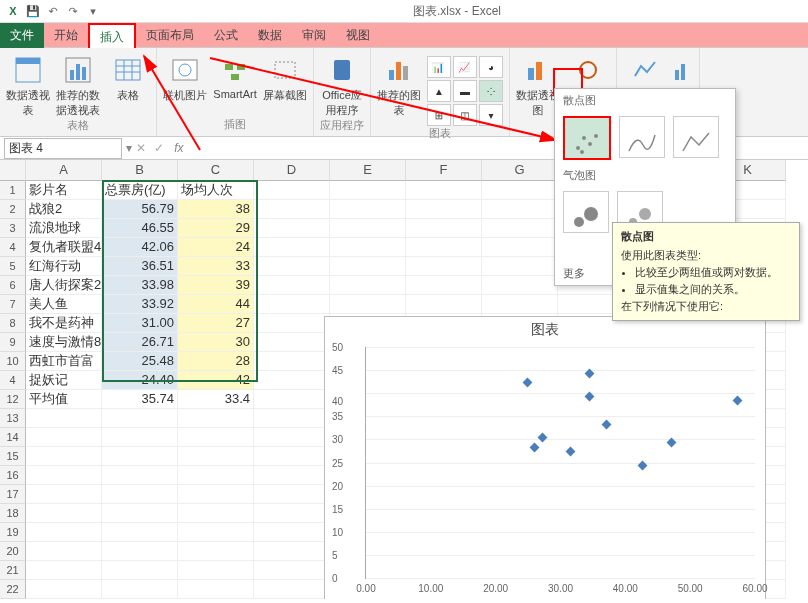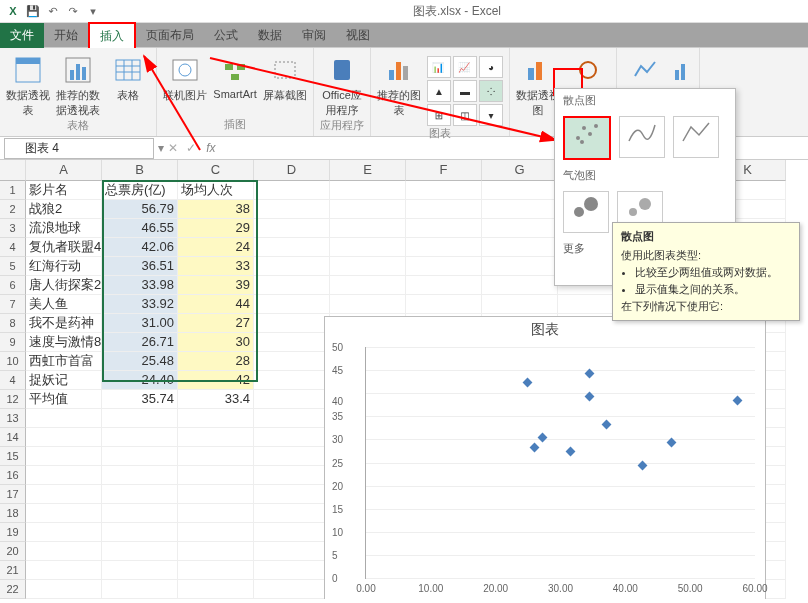--- a/index.html
+++ b/index.html
@@ -1,43 +1,43 @@
 <!DOCTYPE html>
 <html><head>
 <meta charset="utf-8">
 <style>
 body{margin:0;font-family:"Microsoft YaHei","Segoe UI",sans-serif;font-size:12px;color:#333;background:#fff;user-select:none}
 .titlebar{height:22px;background:#fff;display:flex;align-items:center;border-bottom:1px solid #ddd}
 .titlebar .qat{display:flex;gap:2px;padding:0 4px;align-items:center;height:100%}
 .titlebar .qat span{display:inline-flex;width:18px;height:18px;align-items:center;justify-content:center;color:#666;font-size:11px}
 .titlebar .doc{flex:1;text-align:center;color:#666}
-.tabs{height:24px;display:flex;align-items:center;background:#a3a3a3;border-bottom:1px solid #ccc}
+.tabs{height:24px;display:flex;align-items:flex-start;background:#fca5a5;border-bottom:1px solid #ccc}
 .tab{padding:4px 10px;color:#444;cursor:pointer}
 .tab.file{background:#217346;color:#fff}
 .tab.active{background:#fff;color:#217346;border:2px solid red;border-bottom:none;box-sizing:border-box}
 .ribbon{height:88px;background:#f3f3f3;border-bottom:1px solid #ccc;display:flex;position:relative}
 .rgroup{border-right:1px solid #ddd;padding:2px 6px;display:flex;flex-direction:column;justify-content:space-between}
 .rgroup .btns{display:flex;gap:6px;padding-top:4px}
 .rbtn{display:flex;flex-direction:column;align-items:center;gap:2px;width:44px;font-size:11px;color:#444;text-align:center;cursor:pointer}
 .rbtn .ric{width:32px;height:32px;display:flex;align-items:center;justify-content:center}
 .rgroup .glabel{text-align:center;color:#888;font-size:11px;padding-bottom:2px}
 .smallstack{display:flex;flex-direction:column;gap:2px;padding-top:2px}
 .smallstack .srow{display:flex;gap:2px}
 .srow span{width:22px;height:20px;border:1px solid #ccc;background:#fff;display:flex;align-items:center;justify-content:center;font-size:10px;cursor:pointer}
 .scatter-pop{position:absolute;top:88px;left:554px;background:#fff;border:1px solid #bbb;box-shadow:2px 2px 6px rgba(0,0,0,0.2);width:180px;z-index:20}
 .scatter-pop .hdr{padding:4px 8px;color:#666;font-size:11px}
 .scatter-pop .row{display:flex;gap:8px;padding:4px 8px}
-.scatter-pop .opt{width:44px;height:40px;border:1px solid #ccc;background:#fff;display:flex;align-items:flex-start;justify-content:center;cursor:pointer;position:relative}
+.scatter-pop .opt{width:44px;height:40px;border:1px solid #ccc;background:#fff;display:flex;align-items:flex-end;justify-content:center;cursor:pointer;position:relative}
 .scatter-pop .opt.sel{background:#cde6d8;border:2px solid red}
 .tooltip{position:absolute;top:100px;left:560px;width:170px;background:#ffffe1;border:1px solid #aaa;padding:6px 8px;font-size:11px;color:#333;z-index:25;box-shadow:2px 2px 4px rgba(0,0,0,0.2)}
 .tooltip .tt-title{font-weight:bold;margin-bottom:4px}
 .tooltip ul{margin:2px 0;padding-left:14px}
 .tooltip li{margin-bottom:2px}
 .namebox{height:22px;border-bottom:1px solid #ccc;display:flex;align-items:center}
-.namebox .nb{width:108px;border:1px solid #bbb;margin:1px 4px;padding:1px 20px;font-size:12px;background:#fff}
+.namebox .nb{width:108px;border:1px solid #bbb;margin:1px 4px;padding:1px 4px;font-size:12px;background:#fff}
 .namebox .fx{padding:0 6px;color:#888;font-style:italic}
 .grid{display:grid;grid-template-columns:26px repeat(10,76px);font-size:13px;position:relative}
 .ch{background:#f3f3f3;border-right:1px solid #ddd;border-bottom:1px solid #bbb;text-align:center;height:20px;line-height:20px;color:#555}
 .rh{background:#f3f3f3;border-right:1px solid #bbb;border-bottom:1px solid #ddd;text-align:center;height:18px;line-height:18px;color:#555;font-size:11px}
 .cell{border-right:1px solid #eee;border-bottom:1px solid #eee;height:18px;line-height:18px;padding:0 3px;overflow:hidden;white-space:nowrap}
 .cell.r{text-align:right}
 .selB{background:#dde7f0}
 .selC{background:#fef9c3}
 .selborder{position:absolute;border:2px solid #217346;pointer-events:none}
 .arrow{position:absolute;pointer-events:none;z-index:15}

